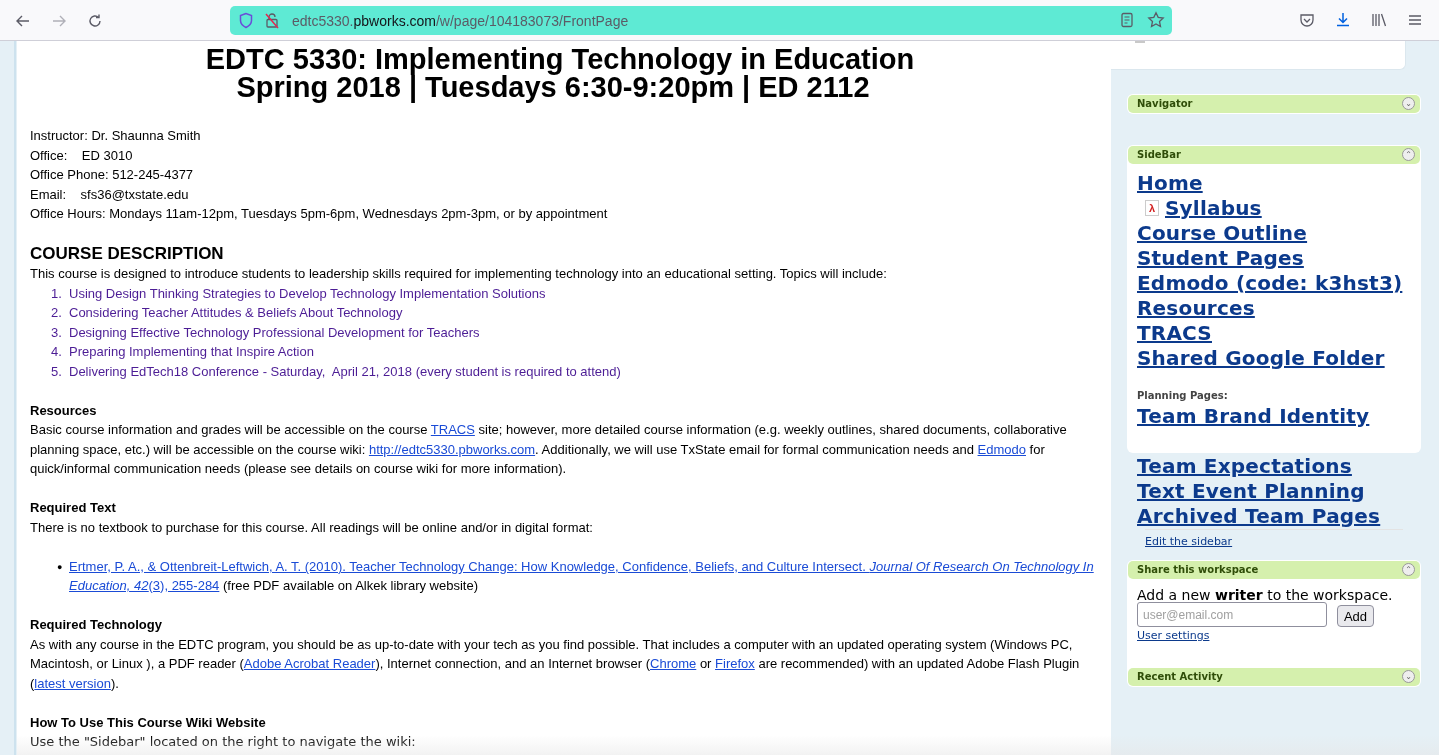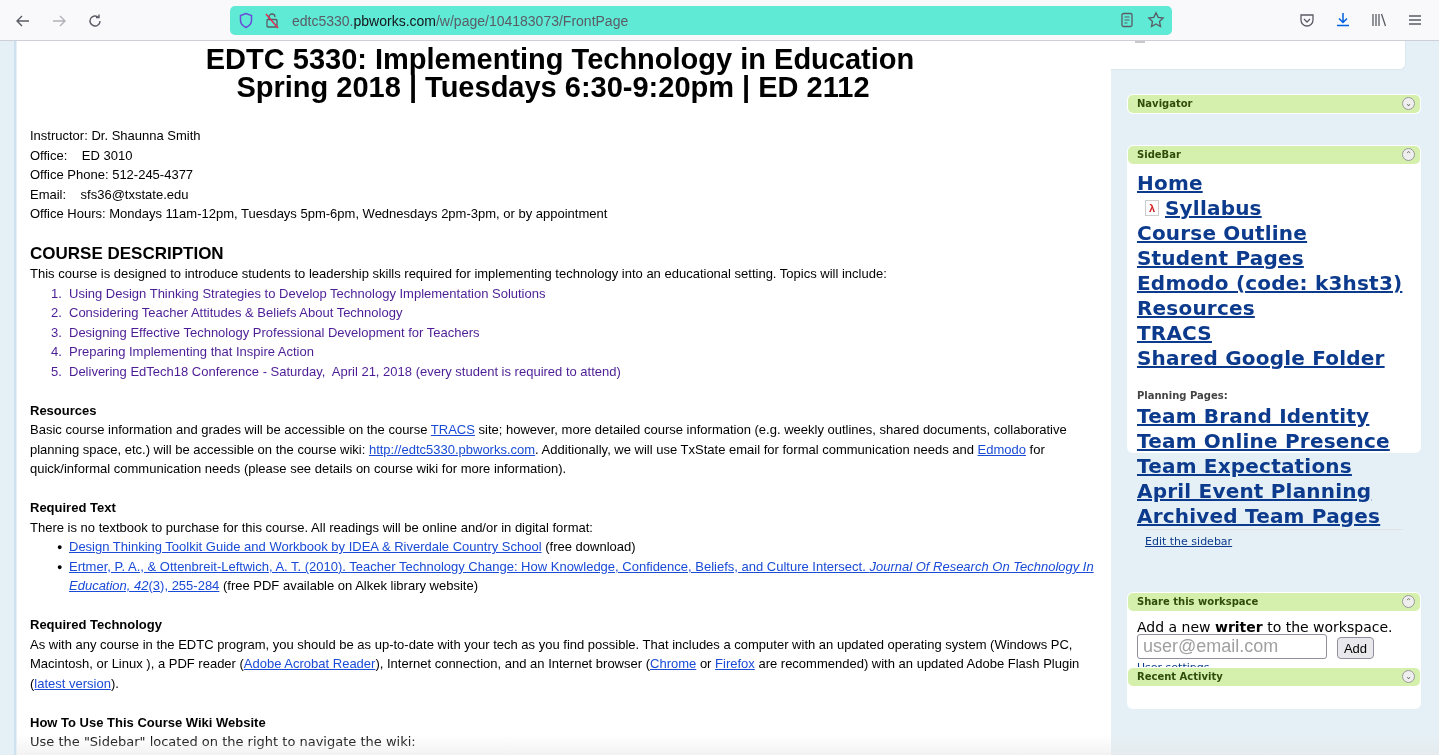--- a/index.html
+++ b/index.html
@@ -37,21 +37,21 @@
   
   .panel { position: absolute; left: 1127px; width: 294px; background: #fff; border-radius: 6px; }
   .panel-head { height: 18px; background: #d5f0ad; border-radius: 5px; position: relative; margin: 1px; }
   .panel-head span.h { position: absolute; left: 9px; top: 3px; font-family: "DejaVu Sans", sans-serif; font-weight: bold; font-size: 10px; color: #2f4d08; }
   .chev { position: absolute; right: 5px; top: 2px; width: 13px; height: 13px; border-radius: 50%; border: 1px solid #999; background: #eee; font-size: 8px; color: #666; display: flex; align-items: center; justify-content: center; line-height: 1; }
   .sb-link { position: absolute; left: 10px; font-family: "DejaVu Sans", sans-serif; font-weight: bold; font-size: 20px; color: #0c3a8c; text-decoration: underline; white-space: nowrap; letter-spacing: 0.2px; }
   .sb-label { position: absolute; left: 10px; font-family: "DejaVu Sans", sans-serif; font-weight: bold; font-size: 10px; color: #444; }
   .pdf-icon { position: absolute; left: 18px; width: 14px; height: 16px; border: 1px solid #ccc; background: #fff; color: #d21e1e; font-size: 11px; font-weight: bold; line-height: 14px; text-align: center; }
   .small-link { position: absolute; font-family: "DejaVu Sans", sans-serif; font-size: 11px; color: #0c3a8c; text-decoration: underline; }
   .share-txt { position: absolute; left: 10px; font-family: "DejaVu Sans", sans-serif; font-size: 14px; color: #000; }
-  .email-input { position: absolute; left: 10px; width: 190px; height: 25px; border: 1px solid #8f8f9d; border-radius: 3px; font-size: 18px; padding: 0 5px; color: #000; font-family: "Liberation Sans", sans-serif; }
+  .email-input { position: absolute; left: 10px; width: 190px; height: 25px; border: 1px solid #8f8f9d; border-radius: 3px; font-size: 12px; padding: 0 5px; color: #000; font-family: "Liberation Sans", sans-serif; }
   .email-input::placeholder { color: #a0a0a0; }
   .add-btn { position: absolute; left: 210px; width: 37px; height: 22px; border: 1px solid #8f8f9d; border-radius: 4px; background: #e9e9ed; font-size: 13px; color: #000; font-family: "Liberation Sans", sans-serif; }
   .bottom-fade { position: absolute; left: 17px; top: 735px; width: 1422px; height: 20px; background: linear-gradient(to bottom, rgba(255,255,255,0), rgba(230,230,230,0.5)); pointer-events: none; }
 </style>
 </head>
 <body>
 
 <div class="toolbar">
   <div class="nav-btn" style="left:10px;">
     <svg width="16" height="16" viewBox="0 0 16 16">
@@ -131,21 +131,20 @@
   <div class="ol-item" style="top:303px;"><span class="num">4.</span><span>Preparing Implementing that Inspire Action</span></div>
   <div class="ol-item" style="top:323px; white-space:pre;"><span class="num">5.</span><span>Delivering EdTech18 Conference - Saturday,  April 21, 2018 (every student is required to attend)</span></div>
 
   <div class="h-sm" style="top:362px;">Resources</div>
   <div class="txt" style="top:381px;"><span>Basic course information and grades will be accessible on the course </span><span class="lnk">TRACS</span><span> site; however, more detailed course information (e.g. weekly outlines, shared documents, collaborative</span></div>
   <div class="txt" style="top:401px;"><span>planning space, etc.) will be accessible on the course wiki: </span><span class="lnk">http://edtc5330.pbworks.com</span><span>. Additionally, we will use TxState email for formal communication needs and </span><span class="lnk">Edmodo</span><span> for</span></div>
   <div class="txt" style="top:420px;">quick/informal communication needs (please see details on course wiki for more information).</div>
 
   <div class="h-sm" style="top:459px;">Required Text</div>
   <div class="txt" style="top:479px;">There is no textbook to purchase for this course. All readings will be online and/or in digital format:</div>
-  <div class="bul" style="top:498px;"><span class="dot">●</span><span class="lnk">Design Thinking Toolkit Guide and Workbook by IDEA &amp; Riverdale Country School</span><span> (free download)</span></div>
   <div class="bul" style="top:518px;"><span class="dot">●</span><span class="lnk">Ertmer, P. A., &amp; Ottenbreit-Leftwich, A. T. (2010). Teacher Technology Change: How Knowledge, Confidence, Beliefs, and Culture Intersect. </span><span class="lnk" style="font-style:italic;">Journal Of Research On Technology In</span></div>
   <div class="txt" style="top:537px; left:52px;"><span class="lnk" style="font-style:italic;">Education, 42</span><span class="lnk">(3), 255-284</span><span> (free PDF available on Alkek library website)</span></div>
 
   <div class="h-sm" style="top:576px;">Required Technology</div>
   <div class="txt" style="top:596px;">As with any course in the EDTC program, you should be as up-to-date with your tech as you find possible. That includes a computer with an updated operating system (Windows PC,</div>
   <div class="txt" style="top:615px;"><span>Macintosh, or Linux ), a PDF reader (</span><span class="lnk">Adobe Acrobat Reader</span><span>), Internet connection, and an Internet browser (</span><span class="lnk">Chrome</span><span> or </span><span class="lnk">Firefox</span><span> are recommended) with an updated Adobe Flash Plugin</span></div>
   <div class="txt" style="top:635px;"><span>(</span><span class="lnk">latest version</span><span>).</span></div>
 
   <div class="h-sm" style="top:674px;">How To Use This Course Wiki Website</div>
   <div class="txt dejavu" style="top:693px;">Use the "Sidebar" located on the right to navigate the wiki:</div>
@@ -167,29 +166,28 @@
   <span class="pdf-icon" style="top:55px;">λ</span>
   <span class="sb-link" style="top:51px; left:38px;">Syllabus</span>
   <span class="sb-link" style="top:76px;">Course Outline</span>
   <span class="sb-link" style="top:101px;">Student Pages</span>
   <span class="sb-link" style="top:126px;">Edmodo (code: k3hst3)</span>
   <span class="sb-link" style="top:151px;">Resources</span>
   <span class="sb-link" style="top:176px;">TRACS</span>
   <span class="sb-link" style="top:201px;">Shared Google Folder</span>
   <span class="sb-label" style="top:245px;">Planning Pages:</span>
   <span class="sb-link" style="top:259px;">Team Brand Identity</span>
-  <span class="sb-link" style="top:284px;">Team Online Presence</span>
   <span class="sb-link" style="top:309px;">Team Expectations</span>
-  <span class="sb-link" style="top:334px;">April Event Planning</span>
+  <span class="sb-link" style="top:334px;">Text Event Planning</span>
   <span class="sb-link" style="top:359px;">Archived Team Pages</span>
   <div style="position:absolute; left:18px; top:384px; width:258px; height:1px; background:#e3e3e3;"></div>
   <span class="small-link" style="left:18px; top:390px;">Edit the sidebar</span>
 </div>
 
-<div class="panel" style="top:592px; height:117px;">
+<div class="panel" style="top:560px; height:117px;">
   <div class="panel-head">
     <span class="h">Share this workspace</span>
     <span class="chev">⌃</span>
   </div>
   <div class="share-txt" style="top:27px;"><span>Add a new </span><b>writer</b><span> to the workspace.</span></div>
   <input class="email-input" style="top: 42px;" type="text" placeholder="user@email.com">
   <button class="add-btn" style="top:45px;">Add</button>
   <span class="small-link" style="left:10px; top:69px;">User settings</span>
 </div>
 

